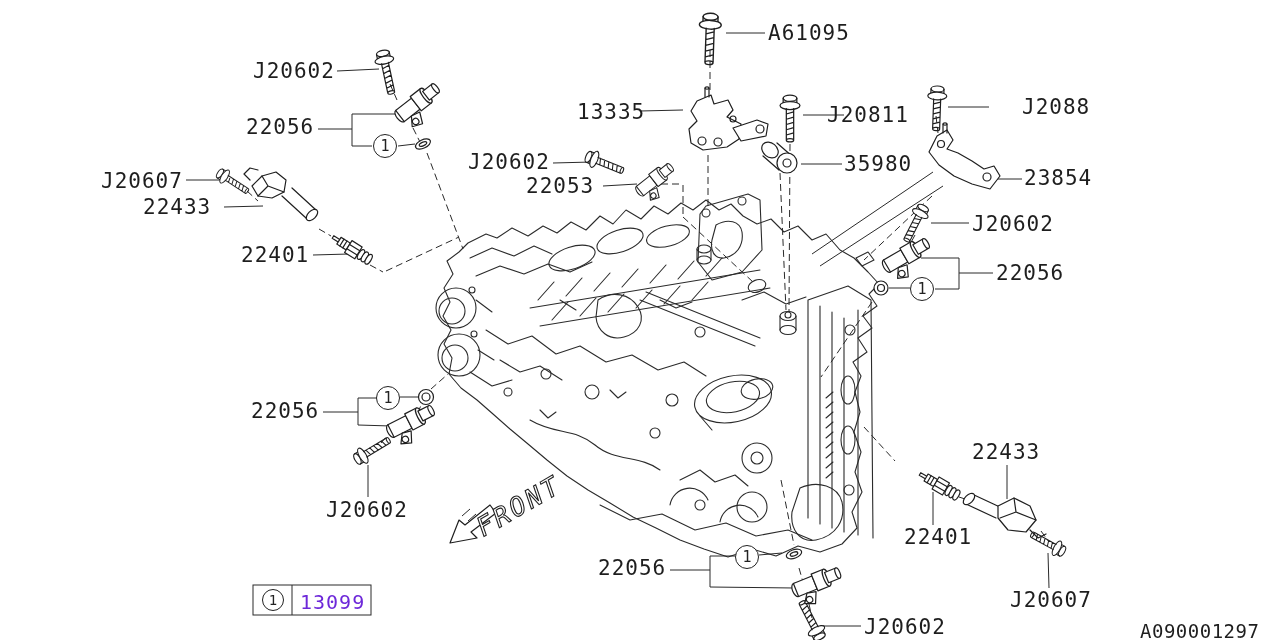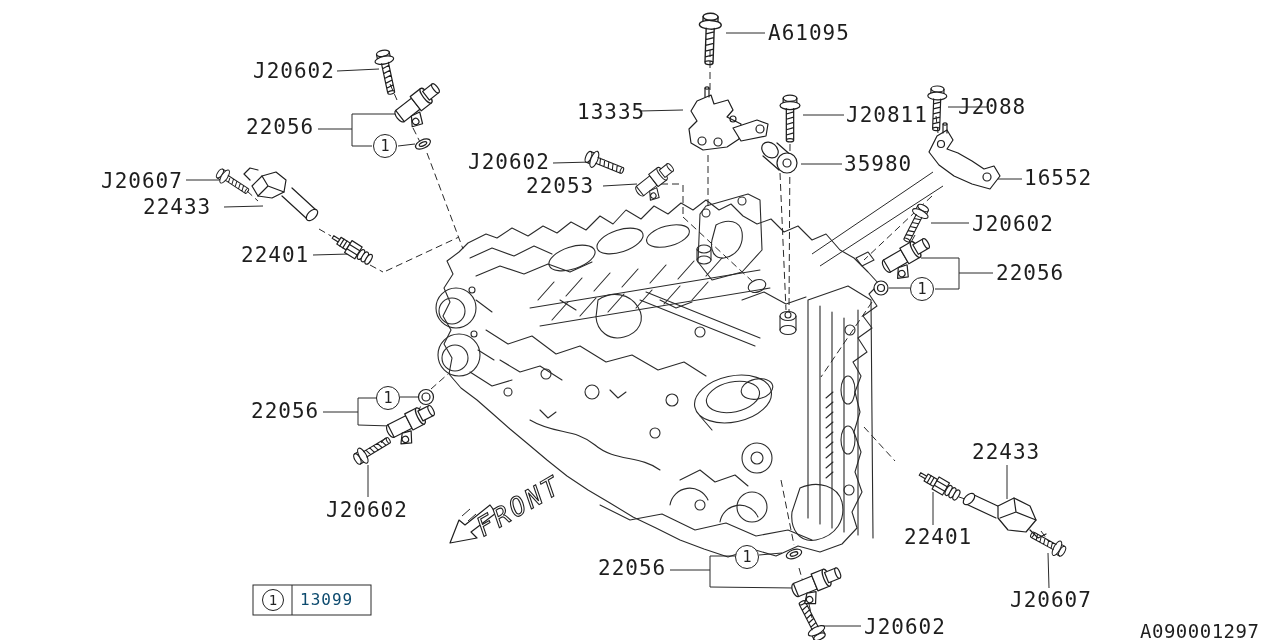--- a/index.html
+++ b/index.html
@@ -5,21 +5,21 @@
   html,body{margin:0;padding:0;background:#fff;}
   .stage{position:relative;width:1280px;height:640px;background:#fff;overflow:hidden;
          font-family:"DejaVu Sans Mono","Liberation Mono",monospace;}
   .stage svg{position:absolute;left:0;top:0;}
   .lbl{position:absolute;font-size:21px;letter-spacing:1px;color:#1e1e1e;white-space:nowrap;line-height:22px;}
   .c1{position:absolute;width:24px;height:24px;border:1.5px solid #222;border-radius:50%;
       background:#fff;display:flex;align-items:center;justify-content:center;
       font-size:15px;color:#222;box-sizing:border-box;z-index:3;}
   .c1.small{width:22px;height:22px;font-size:14px;}
   .doccode{position:absolute;font-size:19px;letter-spacing:0.5px;color:#1e1e1e;}
-  .legendnum{position:absolute;font-size:16px;letter-spacing:1px;color:#0c4a6e;}
+  .legendnum{position:absolute;font-size:20px;letter-spacing:1px;color:#6d28d9;}
   .lbl,.c1,.doccode,.legendnum{z-index:3;}
   svg .ln{stroke:#2a2a2a;stroke-width:1;fill:none;}
   svg .dash{stroke:#2a2a2a;stroke-width:1;fill:none;stroke-dasharray:7 4;}
   svg .eng{stroke:#2b2b2b;stroke-width:1.1;fill:none;stroke-linejoin:round;stroke-linecap:round;}
   svg .prt{stroke:#1f1f1f;stroke-width:1.2;fill:none;stroke-linejoin:round;stroke-linecap:round;}
   svg .prtf{stroke:#1f1f1f;stroke-width:1.2;fill:#fff;stroke-linejoin:round;}
 </style>
 </head>
 <body>
 
@@ -303,24 +303,24 @@
 
 <div class="lbl" style="left:253px;top:60px">J20602</div>
 <div class="lbl" style="left:246px;top:116px">22056</div>
 <div class="lbl" style="left:101px;top:170px">J20607</div>
 <div class="lbl" style="left:143px;top:196px">22433</div>
 <div class="lbl" style="left:241px;top:244px">22401</div>
 <div class="lbl" style="left:468px;top:151px">J20602</div>
 <div class="lbl" style="left:526px;top:175px">22053</div>
 <div class="lbl" style="left:577px;top:101px">13335</div>
 <div class="lbl" style="left:768px;top:22px">A61095</div>
-<div class="lbl" style="left:846px;top:104px">J20811</div>
-<div class="lbl" style="left:958px;top:96px">J2088</div>
+<div class="lbl" style="left:827px;top:104px">J20811</div>
+<div class="lbl" style="left:1022px;top:96px">J2088</div>
 <div class="lbl" style="left:844px;top:153px">35980</div>
-<div class="lbl" style="left:1024px;top:167px">16552</div>
+<div class="lbl" style="left:1024px;top:167px">23854</div>
 <div class="lbl" style="left:972px;top:213px">J20602</div>
 <div class="lbl" style="left:996px;top:262px">22056</div>
 <div class="lbl" style="left:251px;top:400px">22056</div>
 <div class="lbl" style="left:326px;top:499px">J20602</div>
 <div class="lbl" style="left:598px;top:557px">22056</div>
 <div class="lbl" style="left:864px;top:616px">J20602</div>
 <div class="lbl" style="left:972px;top:441px">22433</div>
 <div class="lbl" style="left:904px;top:526px">22401</div>
 <div class="lbl" style="left:1010px;top:589px">J20607</div>
 

